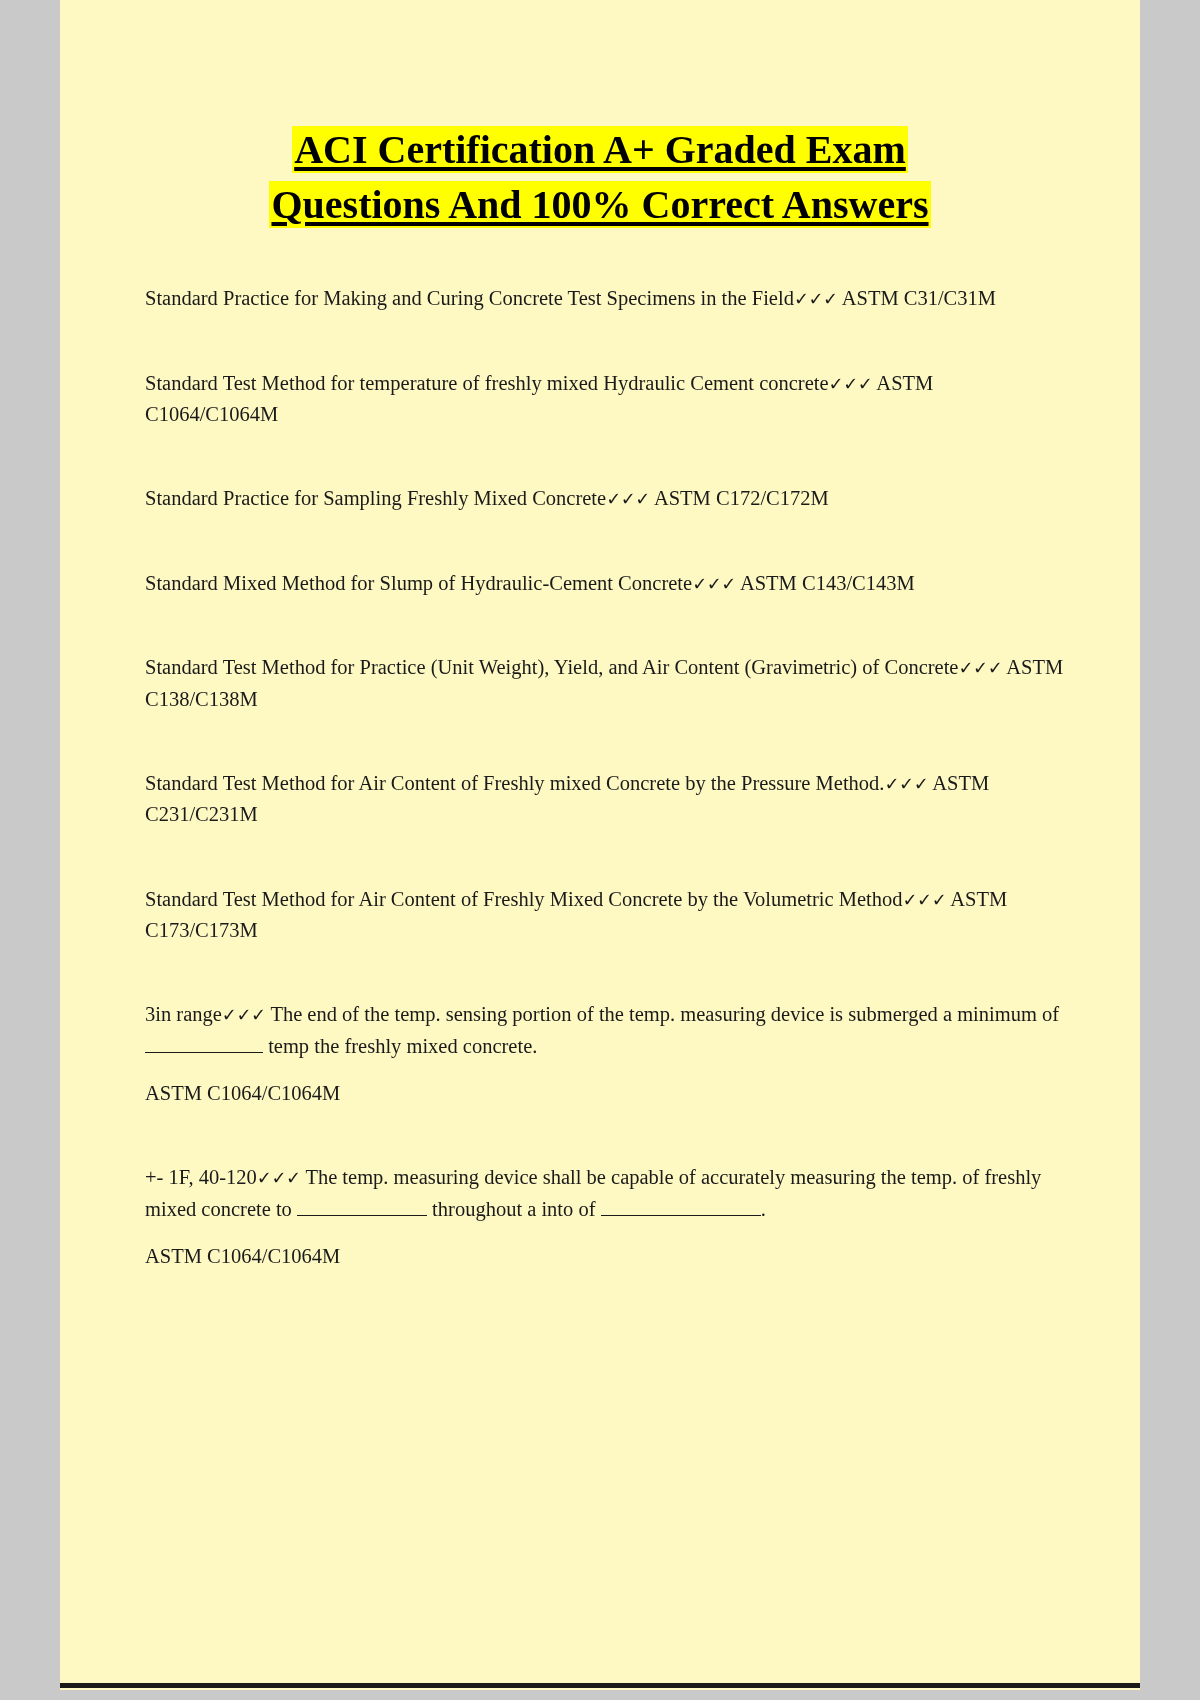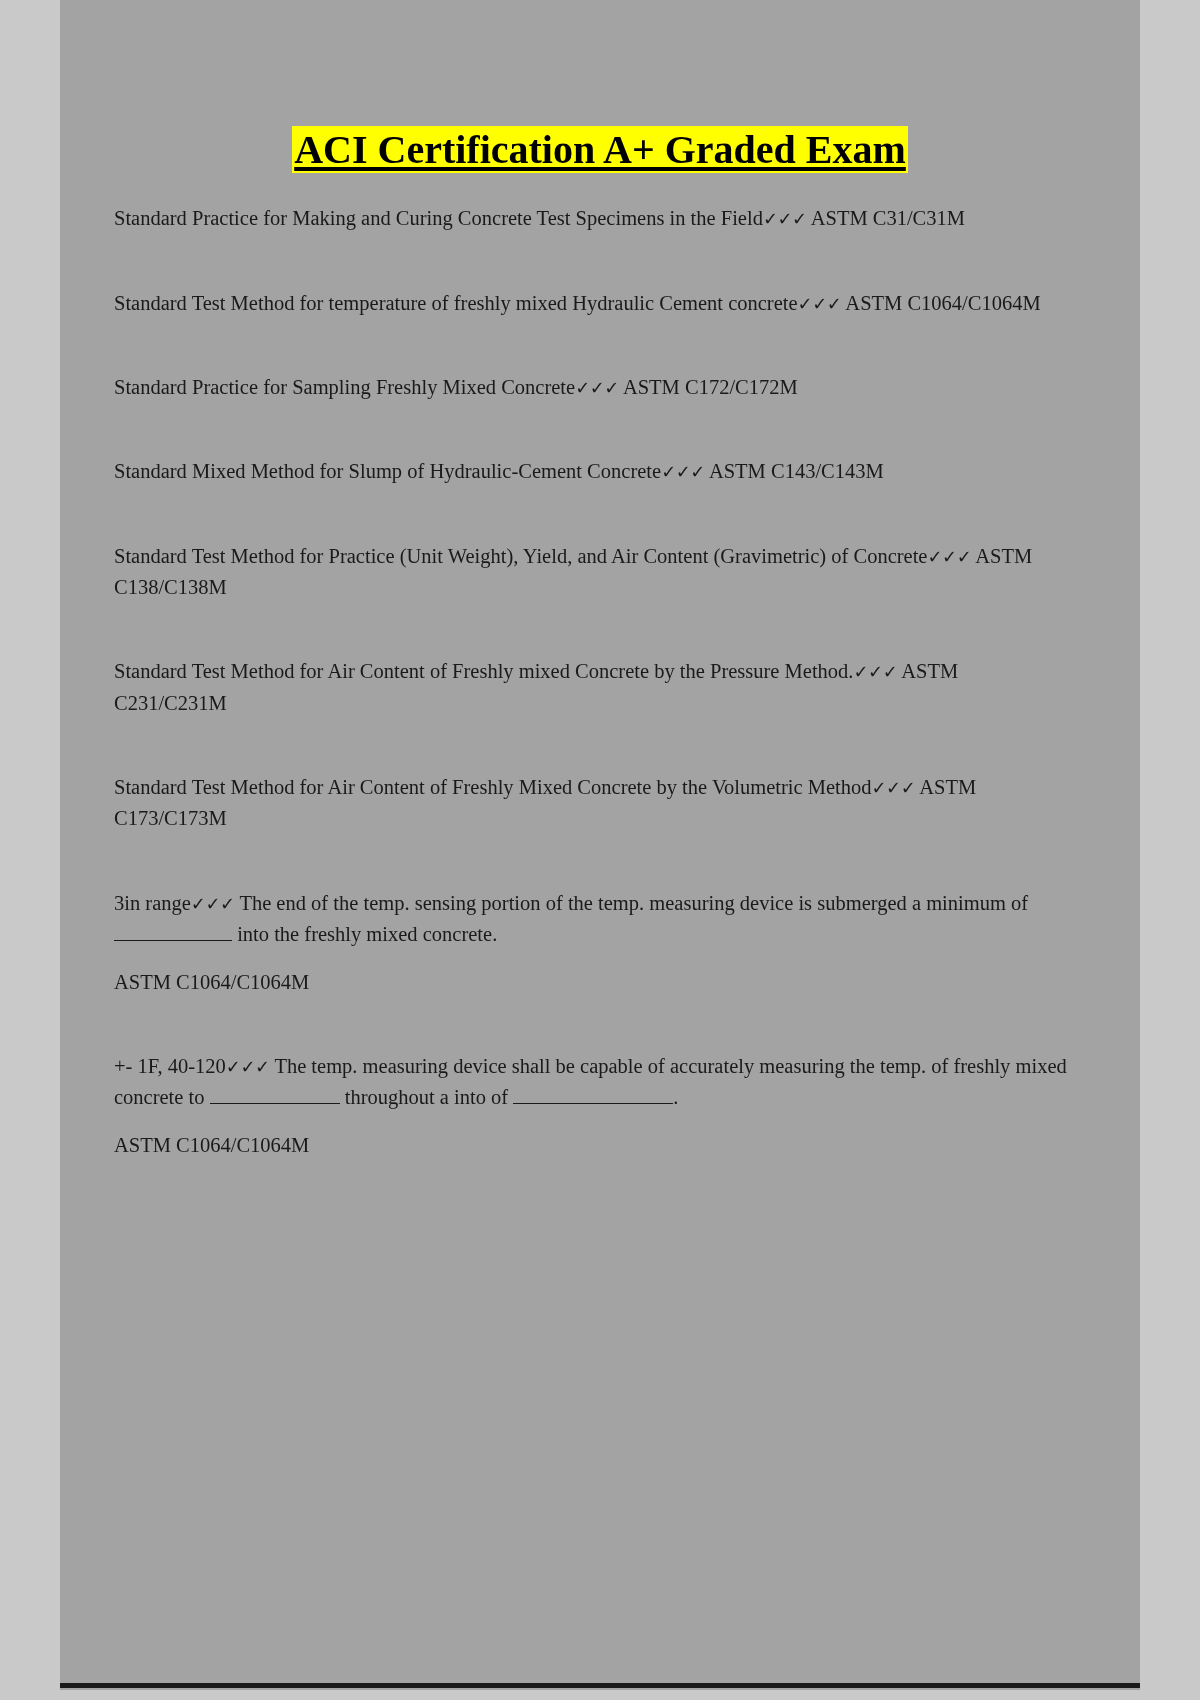--- a/index.html
+++ b/index.html
@@ -12,21 +12,21 @@
     background: #c9c9c9;
     font-family: "Liberation Serif", serif;
     overflow: hidden;
   }
   .page {
     position: absolute;
     left: 60px;
     top: 0;
     width: 1080px;
     height: 1690px;
-    background: #a3a3a3;
+    background: #fef9c3;
     box-sizing: border-box;
   }
   .page-bottom-rule {
     position: absolute;
     left: 60px;
     top: 1683px;
     width: 1080px;
     height: 5px;
     background: #1a1a1a;
   }
@@ -44,22 +44,22 @@
   }
   .doc-title .hl {
     background: #ffff00;
     text-decoration: underline;
     text-underline-offset: 4px;
     box-decoration-break: clone;
     -webkit-box-decoration-break: clone;
     padding: 1px 2px;
   }
   .content {
-    margin-top: 26px;
-    padding-left: 54px;
+    margin-top: 51px;
+    padding-left: 85px;
     padding-right: 70px;
   }
   .qa {
     font-size: 20.5px;
     line-height: 1.53;
     color: #1a1a1a;
     margin-bottom: 53px;
     text-align: left;
   }
   .qa p {
@@ -83,20 +83,21 @@
   .b2 { width: 130px; }
   .b3 { width: 160px; }
 </style>
 </head>
 <body>
 
 <div class="page">
 
   <h1 class="doc-title">
     <span class="hl">ACI Certification A+ Graded Exam</span><br>
+    <span class="hl">Questions And 100% Correct Answers</span>
   </h1>
 
   <div class="content">
 
     <div class="qa">
       <p>
         <span>Standard Practice for Making and Curing Concrete Test Specimens in the Field</span><span class="ck">✓✓✓</span>
         <span>ASTM C31/C31M</span>
       </p>
     </div>
@@ -139,21 +140,21 @@
     <div class="qa">
       <p>
         <span>Standard Test Method for Air Content of Freshly Mixed Concrete by the Volumetric Method</span><span class="ck">✓✓✓</span>
         <span>ASTM C173/C173M</span>
       </p>
     </div>
 
     <div class="qa">
       <p>
         <span>3in range</span><span class="ck">✓✓✓</span>
-        <span>The end of the temp. sensing portion of the temp. measuring device is submerged a minimum of </span><span class="blank b1"></span><span> into the freshly mixed concrete.</span>
+        <span>The end of the temp. sensing portion of the temp. measuring device is submerged a minimum of </span><span class="blank b1"></span><span> temp the freshly mixed concrete.</span>
       </p>
       <p>ASTM C1064/C1064M</p>
     </div>
 
     <div class="qa">
       <p>
         <span>+- 1F, 40-120</span><span class="ck">✓✓✓</span>
         <span>The temp. measuring device shall be capable of accurately measuring the temp. of freshly mixed concrete to </span><span class="blank b2"></span><span> throughout a into of </span><span class="blank b3"></span><span>.</span>
       </p>
       <p>ASTM C1064/C1064M</p>

